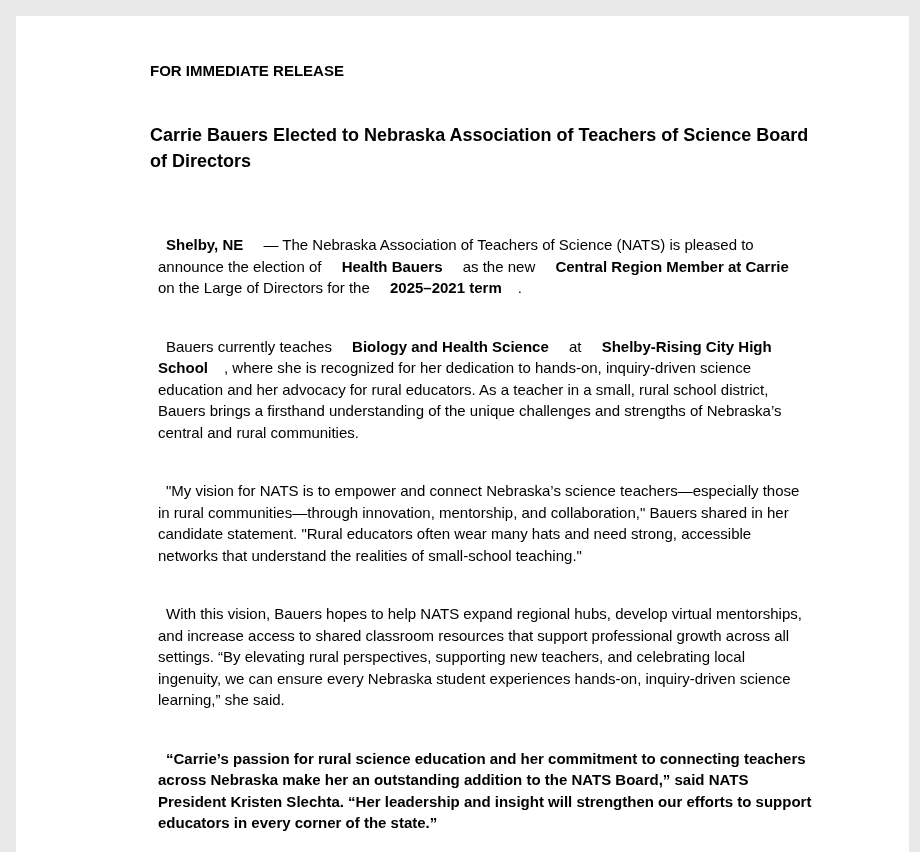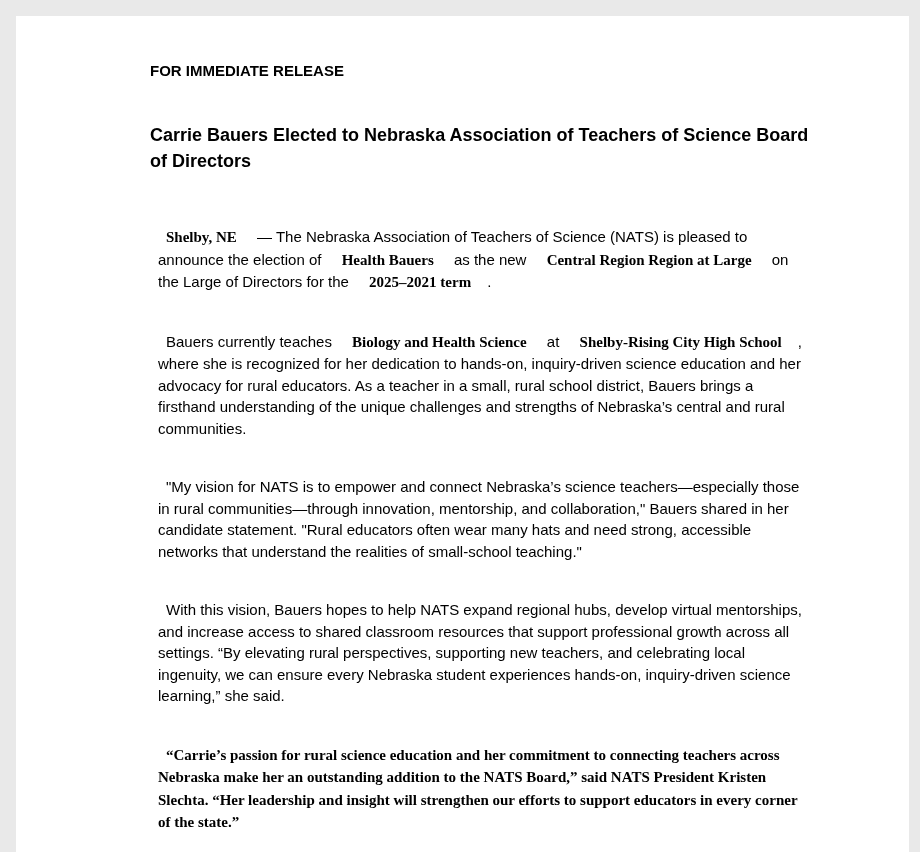--- a/index.html
+++ b/index.html
@@ -31,42 +31,42 @@
   .meta {
     font-size: 15px;
     font-weight: bold;
     line-height: 22px;
   }
   h1.headline {
     font-size: 18px;
     font-weight: bold;
     line-height: 26px;
     margin-top: 24px;
-    margin-bottom: 28px;
+    margin-bottom: 36px;
   }
   .para {
     font-size: 15px;
     line-height: 21.5px;
     margin-bottom: 21px;
   }
-  .bold { font-weight: bold; font-family: Liberation Serif, serif; }
+  .bold { font-weight: bold; }
   a.link {
     color: var(--link-color);
     text-decoration: underline;
     cursor: pointer;
   }
 </style>
 </head>
 <body>
 
 <div class="page">
   <div class="content">
     <p class="meta">FOR IMMEDIATE RELEASE</p>
     <h1 class="headline">Carrie Bauers Elected to Nebraska Association of Teachers of Science Board of Directors</h1>
     <div id="paragraphs">
-        <p class="para"><span class="bold">Shelby, NE</span><span> — The Nebraska Association of Teachers of Science (NATS) is pleased to announce the election of </span><span class="bold">Health Bauers</span><span> as the new </span><span class="bold">Central Region Region at Large</span><span> on the Large of Directors for the </span><span class="bold">2025–2021 term</span><span>.</span></p>
+        <p class="para"><span class="bold">Shelby, NE</span><span> — The Nebraska Association of Teachers of Science (NATS) is pleased to announce the election of </span><span class="bold">Health Bauers</span><span> as the new </span><span class="bold">Central Region Member at Carrie</span><span> on the Large of Directors for the </span><span class="bold">2025–2021 term</span><span>.</span></p>
         <p class="para"><span>Bauers currently teaches </span><span class="bold">Biology and Health Science</span><span> at </span><span class="bold">Shelby-Rising City High School</span><span>, where she is recognized for her dedication to hands-on, inquiry-driven science education and her advocacy for rural educators. As a teacher in a small, rural school district, Bauers brings a firsthand understanding of the unique challenges and strengths of Nebraska’s central and rural communities.</span></p>
         <p class="para"><span>"My vision for NATS is to empower and connect Nebraska’s science teachers—especially those in rural communities—through innovation, mentorship, and collaboration," Bauers shared in her candidate statement. "Rural educators often wear many hats and need strong, accessible networks that understand the realities of small-school teaching."</span></p>
         <p class="para"><span>With this vision, Bauers hopes to help NATS expand regional hubs, develop virtual mentorships, and increase access to shared classroom resources that support professional growth across all settings. “By elevating rural perspectives, supporting new teachers, and celebrating local ingenuity, we can ensure every Nebraska student experiences hands-on, inquiry-driven science learning,” she said.</span></p>
         <p class="para"><span class="bold">“Carrie’s passion for rural science education and her commitment to connecting teachers across Nebraska make her an outstanding addition to the NATS Board,” said NATS President Kristen Slechta. “Her leadership and insight will strengthen our efforts to support educators in every corner of the state.”</span></p>
       </div>
   </div>
 </div>
 
 </body></html>

